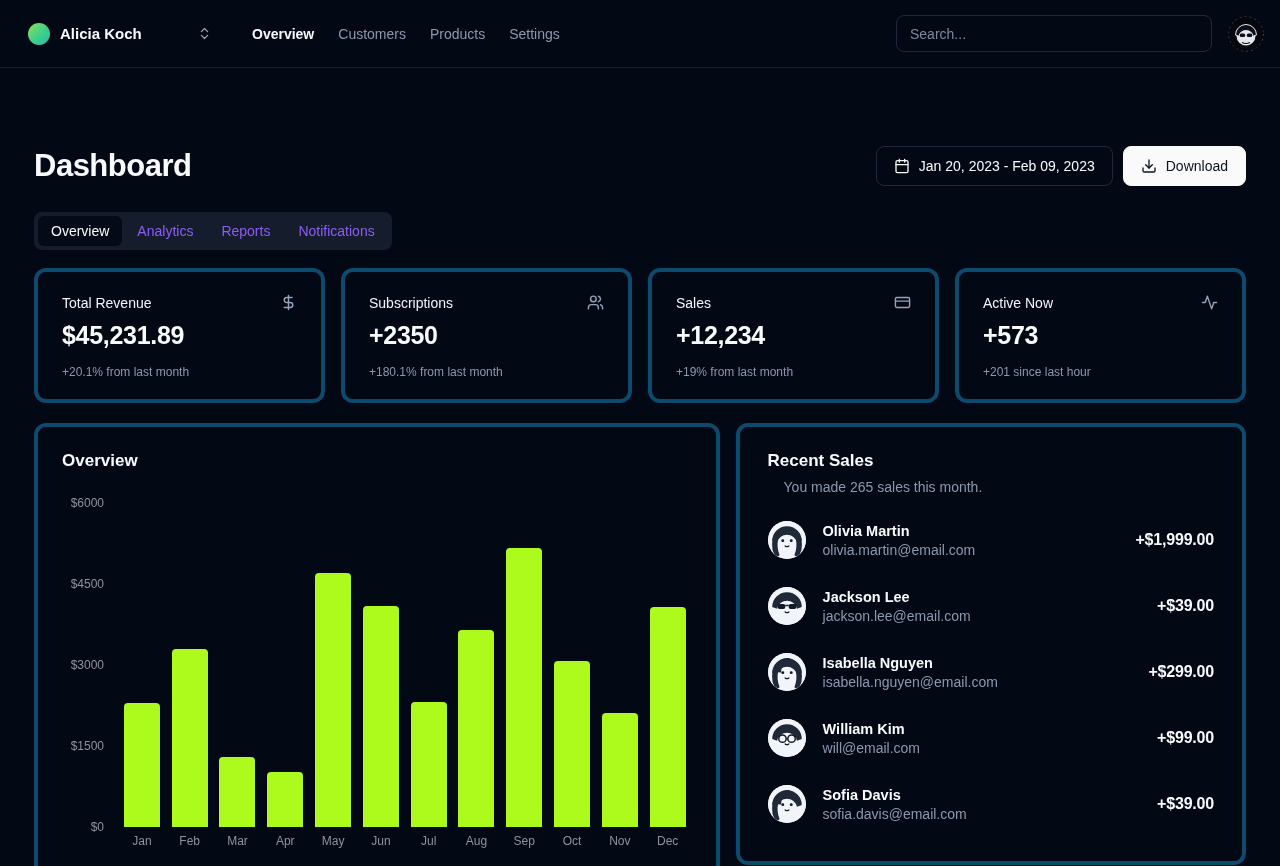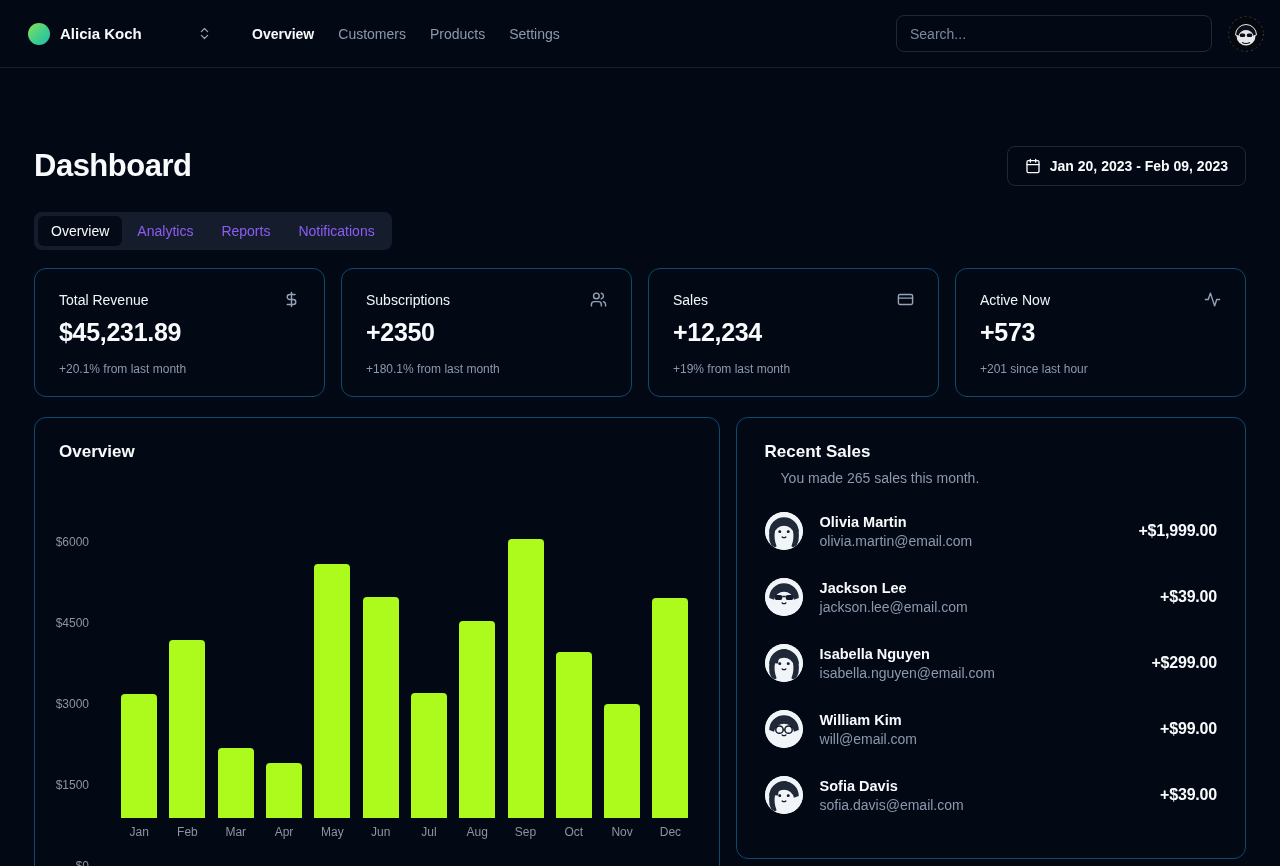--- a/index.html
+++ b/index.html
@@ -78,21 +78,21 @@
   .actions { display: flex; gap: 10px; }
   .btn {
     display: inline-flex;
     align-items: center;
     gap: 9px;
     height: 40px;
     padding: 0 17px;
     border-radius: 8px;
     font-family: inherit;
     font-size: 14px;
-    font-weight: 700;
+    font-weight: 400;
     cursor: pointer;
   }
   .btn-outline { background: transparent; border: 1px solid #1e293b; color: #f8fafc; }
   .btn-primary { background: #fafafa; border: 1px solid #fafafa; color: #0b1220; }
   .btn svg { flex: none; }
   
   .tabs {
     margin-top: 26px;
     display: inline-flex;
     align-items: center;
@@ -115,21 +115,21 @@
   .tab.active { background: #050b16; color: #f8fafc; }
   
   .stats {
     margin-top: 18px;
     display: grid;
     grid-template-columns: repeat(4, 1fr);
     gap: 16px;
   }
   .card {
     background: #04091a00;
-    border: 1px solid #0c4a6e;
+    border: 4px solid #0c4a6e;
     border-radius: 12px;
   }
   .stat-card { padding: 22px 24px 20px; }
   .stat-head { display: flex; align-items: center; justify-content: space-between; }
   .stat-title { font-size: 14px; font-weight: 500; color: #f1f5f9; }
   .stat-icon { color: #94a3b8; display: flex; }
   .stat-value { margin-top: 10px; font-size: 25px; font-weight: 700; letter-spacing: -0.3px; }
   .stat-note { margin-top: 15px; font-size: 12px; color: #8b99ad; }
   
   .grid-2 {
@@ -137,25 +137,24 @@
     display: grid;
     grid-template-columns: 685fr 510fr;
     gap: 16px;
   }
   .chart-card { padding: 24px; height: 462px; }
   .card-title { font-size: 17px; font-weight: 700; }
   .chart { position: relative; margin-top: 32px; }
   .y-axis { position: absolute; left: 0; top: 0; width: 46px; height: 324px; }
   .y-label {
     position: absolute;
-    right: 16px;
+    right: 4px;
     font-size: 12px;
     color: #8b949e;
     transform: translateY(-50%);
-    margin-top: 48px;
   }
   .plot {
     margin-left: 56px;
     height: 324px;
     display: flex;
     align-items: flex-end;
   }
   .band { flex: 1; display: flex; justify-content: center; }
   .bar { width: 36px; border-radius: 4px 4px 0 0; }
   .x-axis { margin-left: 56px; display: flex; margin-top: 7px; }
@@ -222,20 +221,30 @@
     <div class="actions">
       <button class="btn btn-outline">
         <span style="display:flex">
           <svg width="16" height="16" viewBox="0 0 24 24" fill="none" stroke="currentColor" stroke-width="2" stroke-linecap="round" stroke-linejoin="round">
               <rect x="3" y="4" width="18" height="18" rx="2"></rect>
               <path d="M16 2v4M8 2v4M3 10h18"></path>
             </svg>
         </span>
         <span>Jan 20, 2023 - Feb 09, 2023</span>
       </button>
+      <button class="btn btn-primary">
+        <span style="display:flex">
+          <svg width="16" height="16" viewBox="0 0 24 24" fill="none" stroke="currentColor" stroke-width="2" stroke-linecap="round" stroke-linejoin="round">
+              <path d="M21 15v4a2 2 0 0 1-2 2H5a2 2 0 0 1-2-2v-4"></path>
+              <path d="m7 10 5 5 5-5"></path>
+              <path d="M12 15V3"></path>
+            </svg>
+        </span>
+        <span>Download</span>
+      </button>
     </div>
   </div>
 
   <div class="tabs" id="tabs">
       <button class="tab active">Overview</button>
       <button class="tab">Analytics</button>
       <button class="tab">Reports</button>
       <button class="tab">Notifications</button>
     </div>
 

